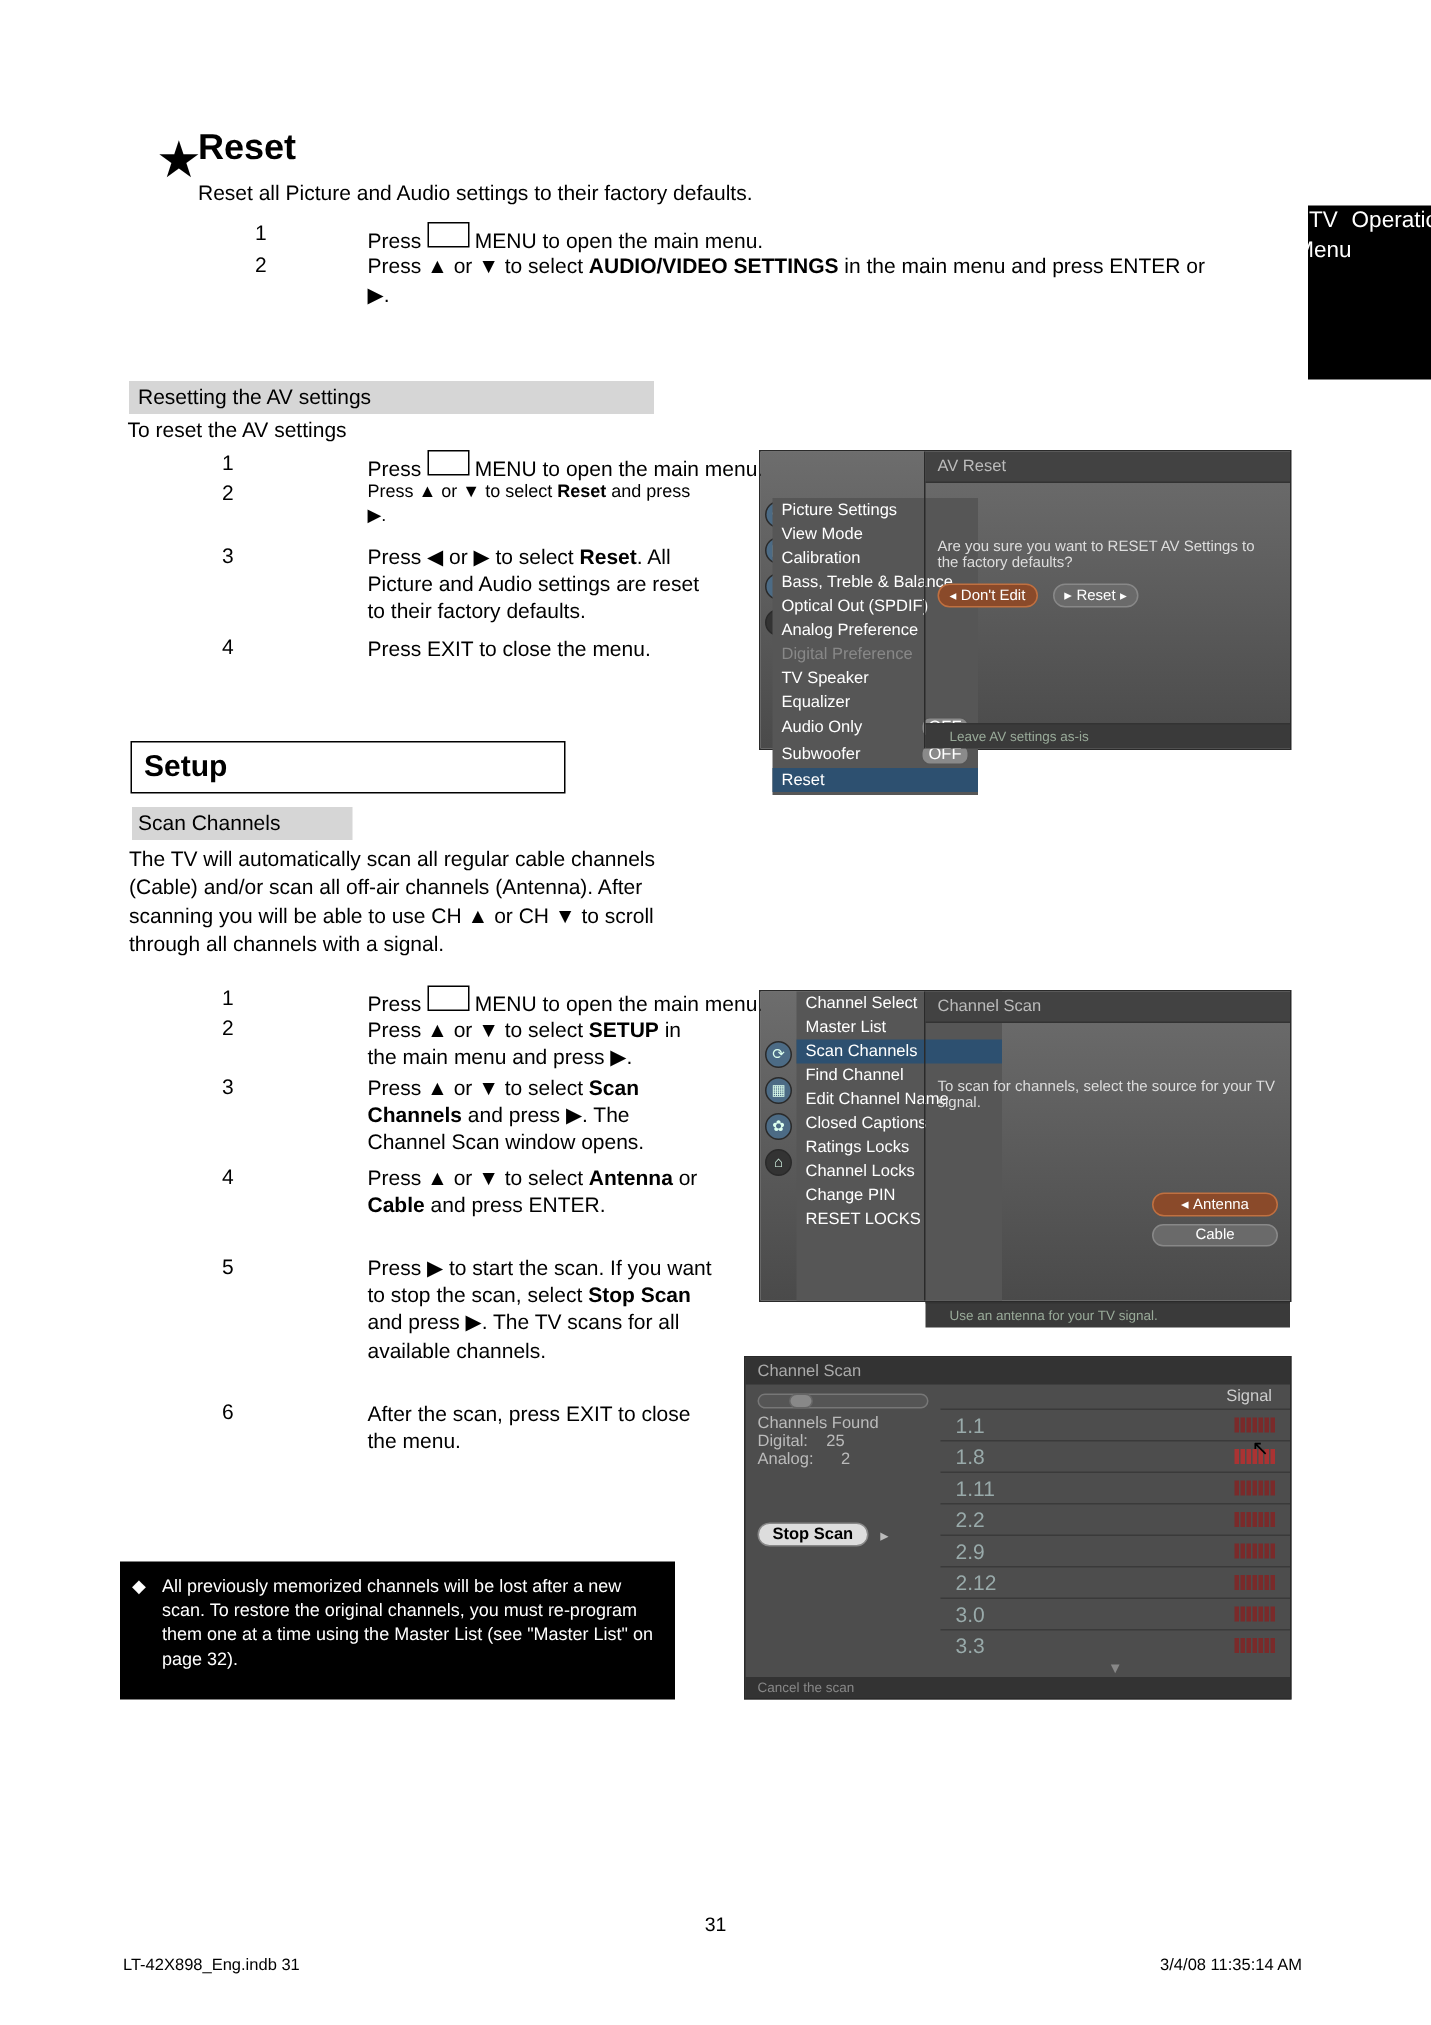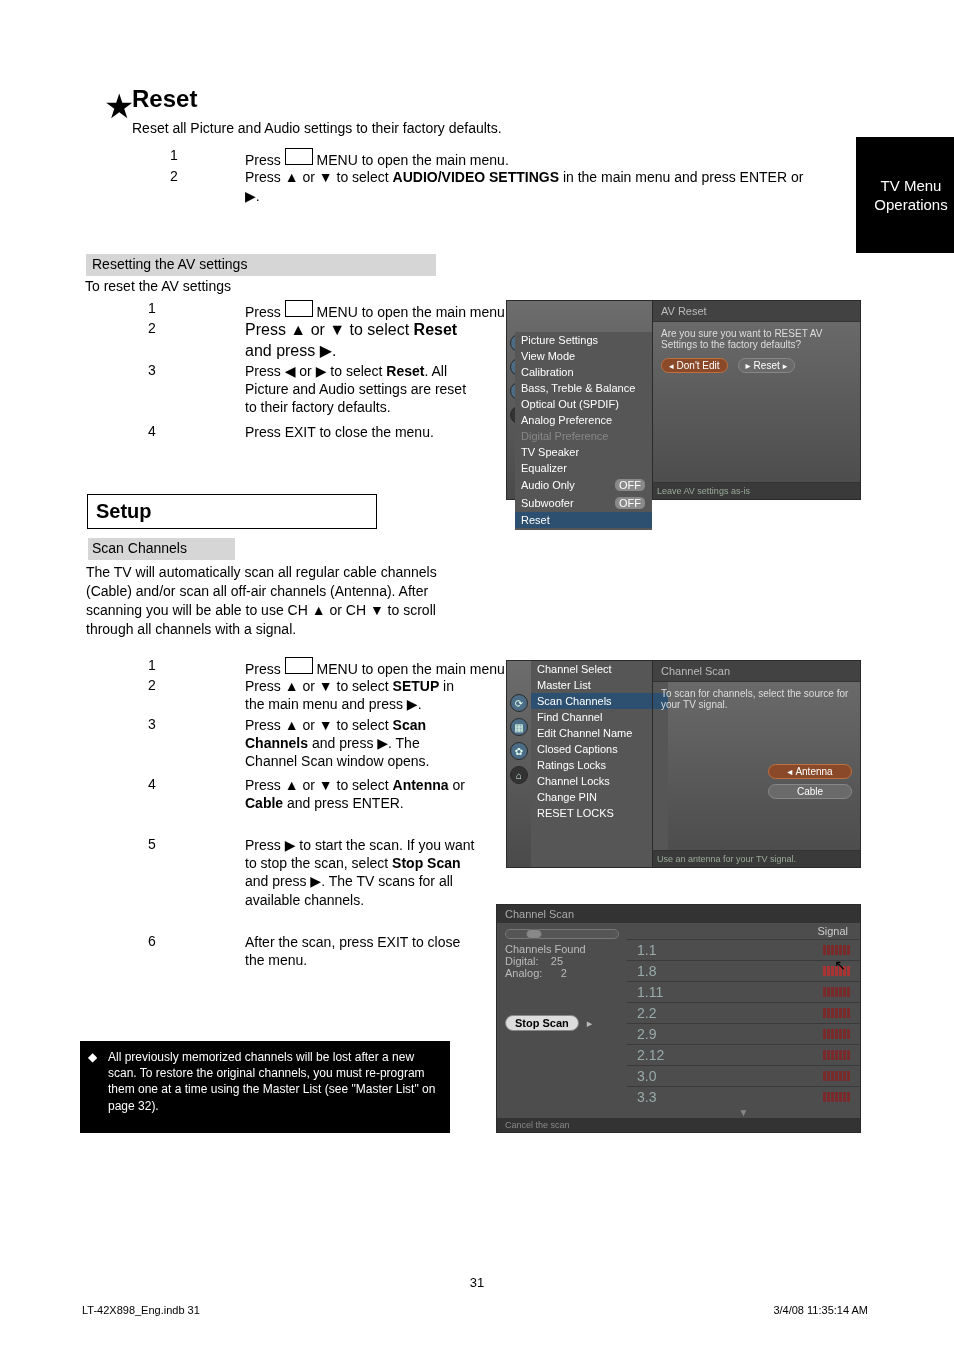--- a/index.html
+++ b/index.html
@@ -17,21 +17,21 @@
   .step2a { position:absolute; left:170px; top:168px; }
   .step2a-txt { position:absolute; left:245px; top:168px; width:560px; font-size:14px; line-height:1.35; }
 
   .gray-bar-1 { position:absolute; left:86px; top:254px; width:350px; height:22px; background:#d6d6d6; }
   .gray-bar-1-txt { position:absolute; left:92px; top:256px; font-size:14px; }
   .reset-desc { position:absolute; left:85px; top:278px; width:330px; font-size:14px; }
 
   .step1b { position:absolute; left:148px; top:300px; }
   .step1b-txt { position:absolute; left:245px; top:300px; font-size:14px; }
   .step2b { position:absolute; left:148px; top:320px; }
-  .step2b-txt { position:absolute; left:245px; top:320px; width:230px; font-size:16px; line-height:1.3; }
+  .step2b-txt { position:absolute; left:245px; top:320px; width:230px; font-size:12px; line-height:1.3; }
   .step3b { position:absolute; left:148px; top:362px; }
   .step3b-txt { position:absolute; left:245px; top:362px; width:230px; font-size:14px; line-height:1.3; }
   .step4b { position:absolute; left:148px; top:423px; }
   .step4b-txt { position:absolute; left:245px; top:423px; width:230px; font-size:14px; line-height:1.3; }
 
   .setup-box { position:absolute; left:87px; top:494px; width:290px; height:35px; border:1px solid #000; display:flex; align-items:center; padding-left:8px; font-size:20px; font-weight:bold; }
 
   .gray-bar-2 { position:absolute; left:88px; top:538px; width:147px; height:22px; background:#d6d6d6; }
   .gray-bar-2-txt { position:absolute; left:92px; top:540px; font-size:14px; }
   .scan-intro { position:absolute; left:86px; top:563px; width:360px; font-size:14px; line-height:1.35; }
@@ -45,42 +45,42 @@
   .step4c { position:absolute; left:148px; top:776px; }
   .step4c-txt { position:absolute; left:245px; top:776px; width:230px; font-size:14px; line-height:1.3; }
   .step5c { position:absolute; left:148px; top:836px; }
   .step5c-txt { position:absolute; left:245px; top:836px; width:230px; font-size:14px; line-height:1.3; }
   .step6c { position:absolute; left:148px; top:933px; }
   .step6c-txt { position:absolute; left:245px; top:933px; width:230px; font-size:14px; line-height:1.3; }
 
   .black-note { position:absolute; left:80px; top:1041px; width:370px; height:92px; background:#000; color:#fff; font-size:12px; padding:8px 10px 8px 28px; line-height:1.35; }
   .black-note .diamond { position:absolute; left:8px; top:8px; font-size:12px; }
 
-  .side-tab { position:absolute; right:0; top:137px; width:98px; height:116px; background:#000; color:#fff; font-size:15px; text-align:center; display:flex; flex-direction:column; justify-content:center; line-height:1.3;padding-left:12px; }
+  .side-tab { position:absolute; right:0; top:137px; width:82px; height:116px; background:#000; color:#fff; font-size:15px; text-align:center; display:flex; flex-direction:row; justify-content:center; line-height:1.3;padding-left:12px; }
 
   .footer-left { position:absolute; left:82px; bottom:34px; font-size:11px; }
   .footer-right { position:absolute; right:86px; bottom:34px; font-size:11px; }
 
   
   .osd { position:absolute; background:linear-gradient(#6d6d6d,#4a4a4a); border:1px solid #2a2a2a; }
   .osd-menu { position:absolute; left:506px; width:355px; }
   .osd-row { color:#fff; font-size:11px; padding:2px 6px; display:flex; align-items:center; gap:6px; }
   .osd-row.sel { background:#2d5070; }
   .osd-pill { display:inline-block; background:#8a8a8a; color:#fff; border:1px solid #555; border-radius:6px; font-size:11px; padding:0 4px; margin-left:auto; }
   .osd-left { width:137px; background:#565656; }
-  .osd-right { position:absolute; right:0; top:0; width:208px; height:100%; border-left:1px solid #2a2a2a; display:flex; flex-direction:column; }
+  .osd-right { position:absolute; right:0; top:0; width:244px; height:100%; border-left:1px solid #2a2a2a; display:flex; flex-direction:column;gap:31px; }
   .osd-icons { position:absolute; left:0; top:33px; width:24px; display:flex; flex-direction:column; gap:6px; align-items:center; }
   .ic { width:18px; height:18px; border-radius:9px; background:#4c6b85; border:1px solid #2a2a2a; display:flex; align-items:center; justify-content:center; color:#dfe; font-size:10px; }
   .ic.dk { background:#333; }
   .panel-title { color:#bbb; font-size:11px; padding:4px 8px; border-bottom:1px solid #333; background:#424242; }
   .panel-body { padding:6px 8px; color:#ddd; font-size:10px; flex:1; }
   .osd-btns { display:flex; gap:10px; margin-top:8px; }
   .osd-btn { border:1px solid #888; background:#5a5a5a; color:#fff; font-size:10px; padding:1px 7px; border-radius:8px; display:flex; align-items:center; gap:3px; }
   .osd-btn.hi { background:#8a4a2a; border-color:#c07040; }
-  .osd-hint { color:#9a9; font-size:9px; padding:3px 4px; border-top:1px solid #333; background:#3a3a3a; }
+  .osd-hint { color:#9a9; font-size:9px; padding:3px 16px; border-top:1px solid #333; background:#3a3a3a; }
   .arrow-l::before { content:"◂"; font-size:9px; }
   .arrow-r-sm::after { content:"▸"; font-size:9px; }
 
   
   .scanbox { position:absolute; left:496px; top:904px; width:365px; background:#4d4d4d; border:1px solid #2a2a2a; font-size:11px; color:#ddd; }
   .scanbox .sb-title { background:#333; padding:3px 8px; color:#aaa; }
   .scanbox .sb-body { display:flex; }
   .scanbox .sb-left { width:130px; padding:6px 8px; color:#bbb; }
   .scanbox .sb-left .prog { height:10px; border:1px solid #777; border-radius:5px; background:#555; position:relative; margin-bottom:4px; }
   .scanbox .sb-left .prog .knob { position:absolute; left:20px; top:-1px; width:16px; height:10px; background:#888; border:1px solid #666; border-radius:5px; }

